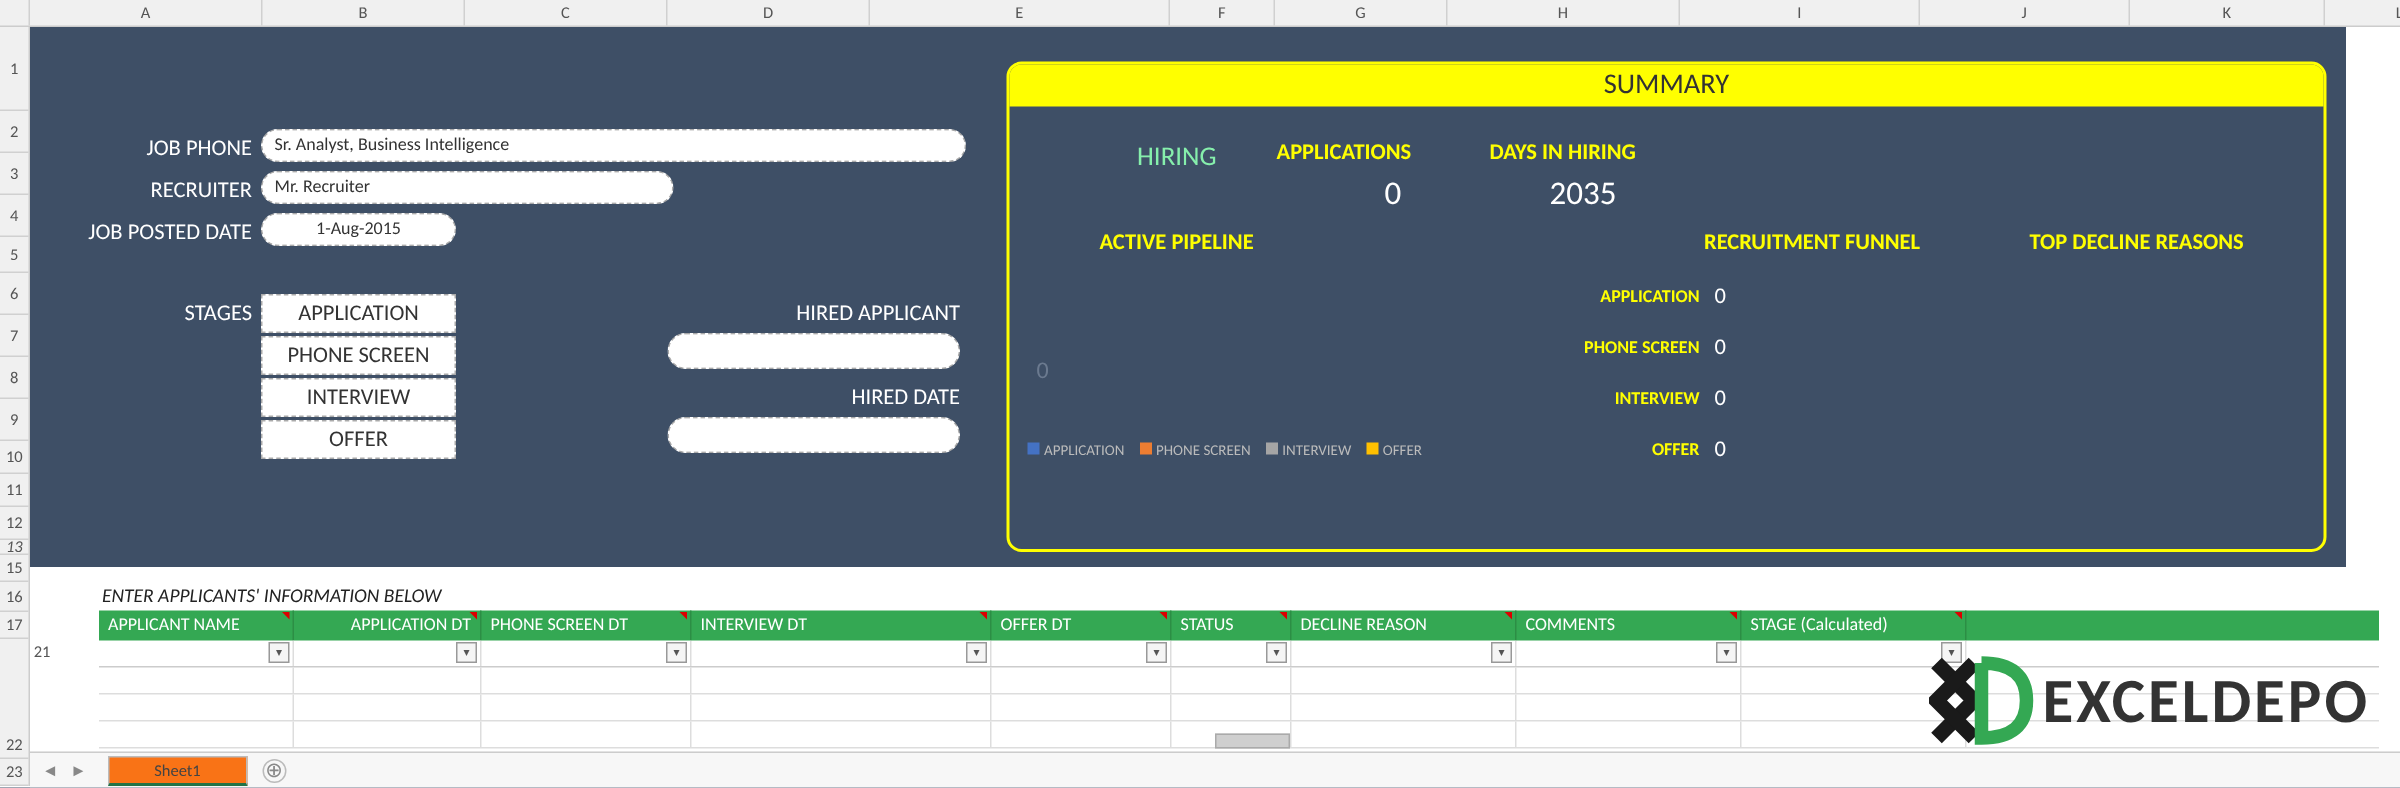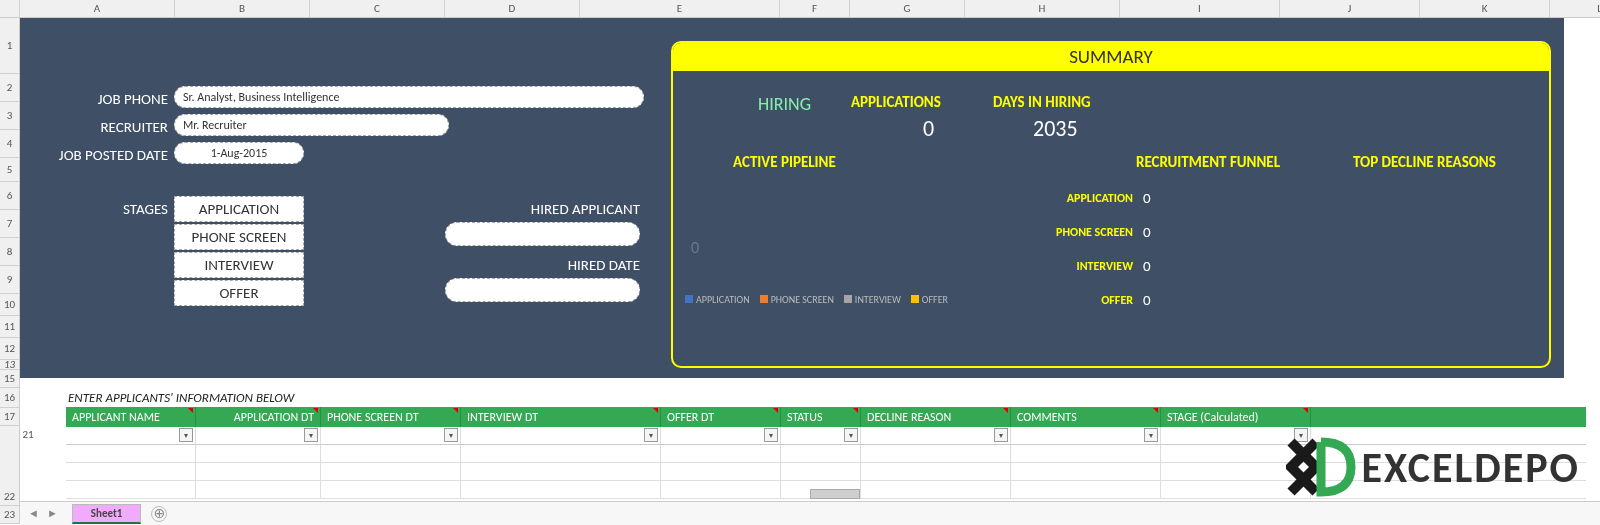--- a/index.html
+++ b/index.html
@@ -189,26 +189,26 @@
     height: 24px;
     width: 1580px;
     border-top: 1px solid #ccc;
     background: #f7f7f7;
     display: flex;
     align-items: center;
     font-size: 11px;
   }
   .tab-nav { padding: 0 8px; color: #888; display: flex; gap: 8px; }
   .tab-active {
-    background: #f0abfc;
+    background: #f97316;
     border: 1px solid #bbb;
     border-bottom: 2px solid #217346;
-    padding: 2px 18px;
+    padding: 2px 30px;
     margin-left: 6px;
-    font-weight: bold;
+    font-weight: normal;
   }
   .tab-add { margin-left: 10px; color: #888; font-size: 14px; border: 1px solid #bbb; border-radius: 50%; width: 16px; height: 16px; line-height: 13px; text-align: center; }
   .logo {
     position: absolute;
     right: 20px;
     bottom: 28px;
     display: flex;
     align-items: center;
     font-size: 42px;
     font-weight: bold;

